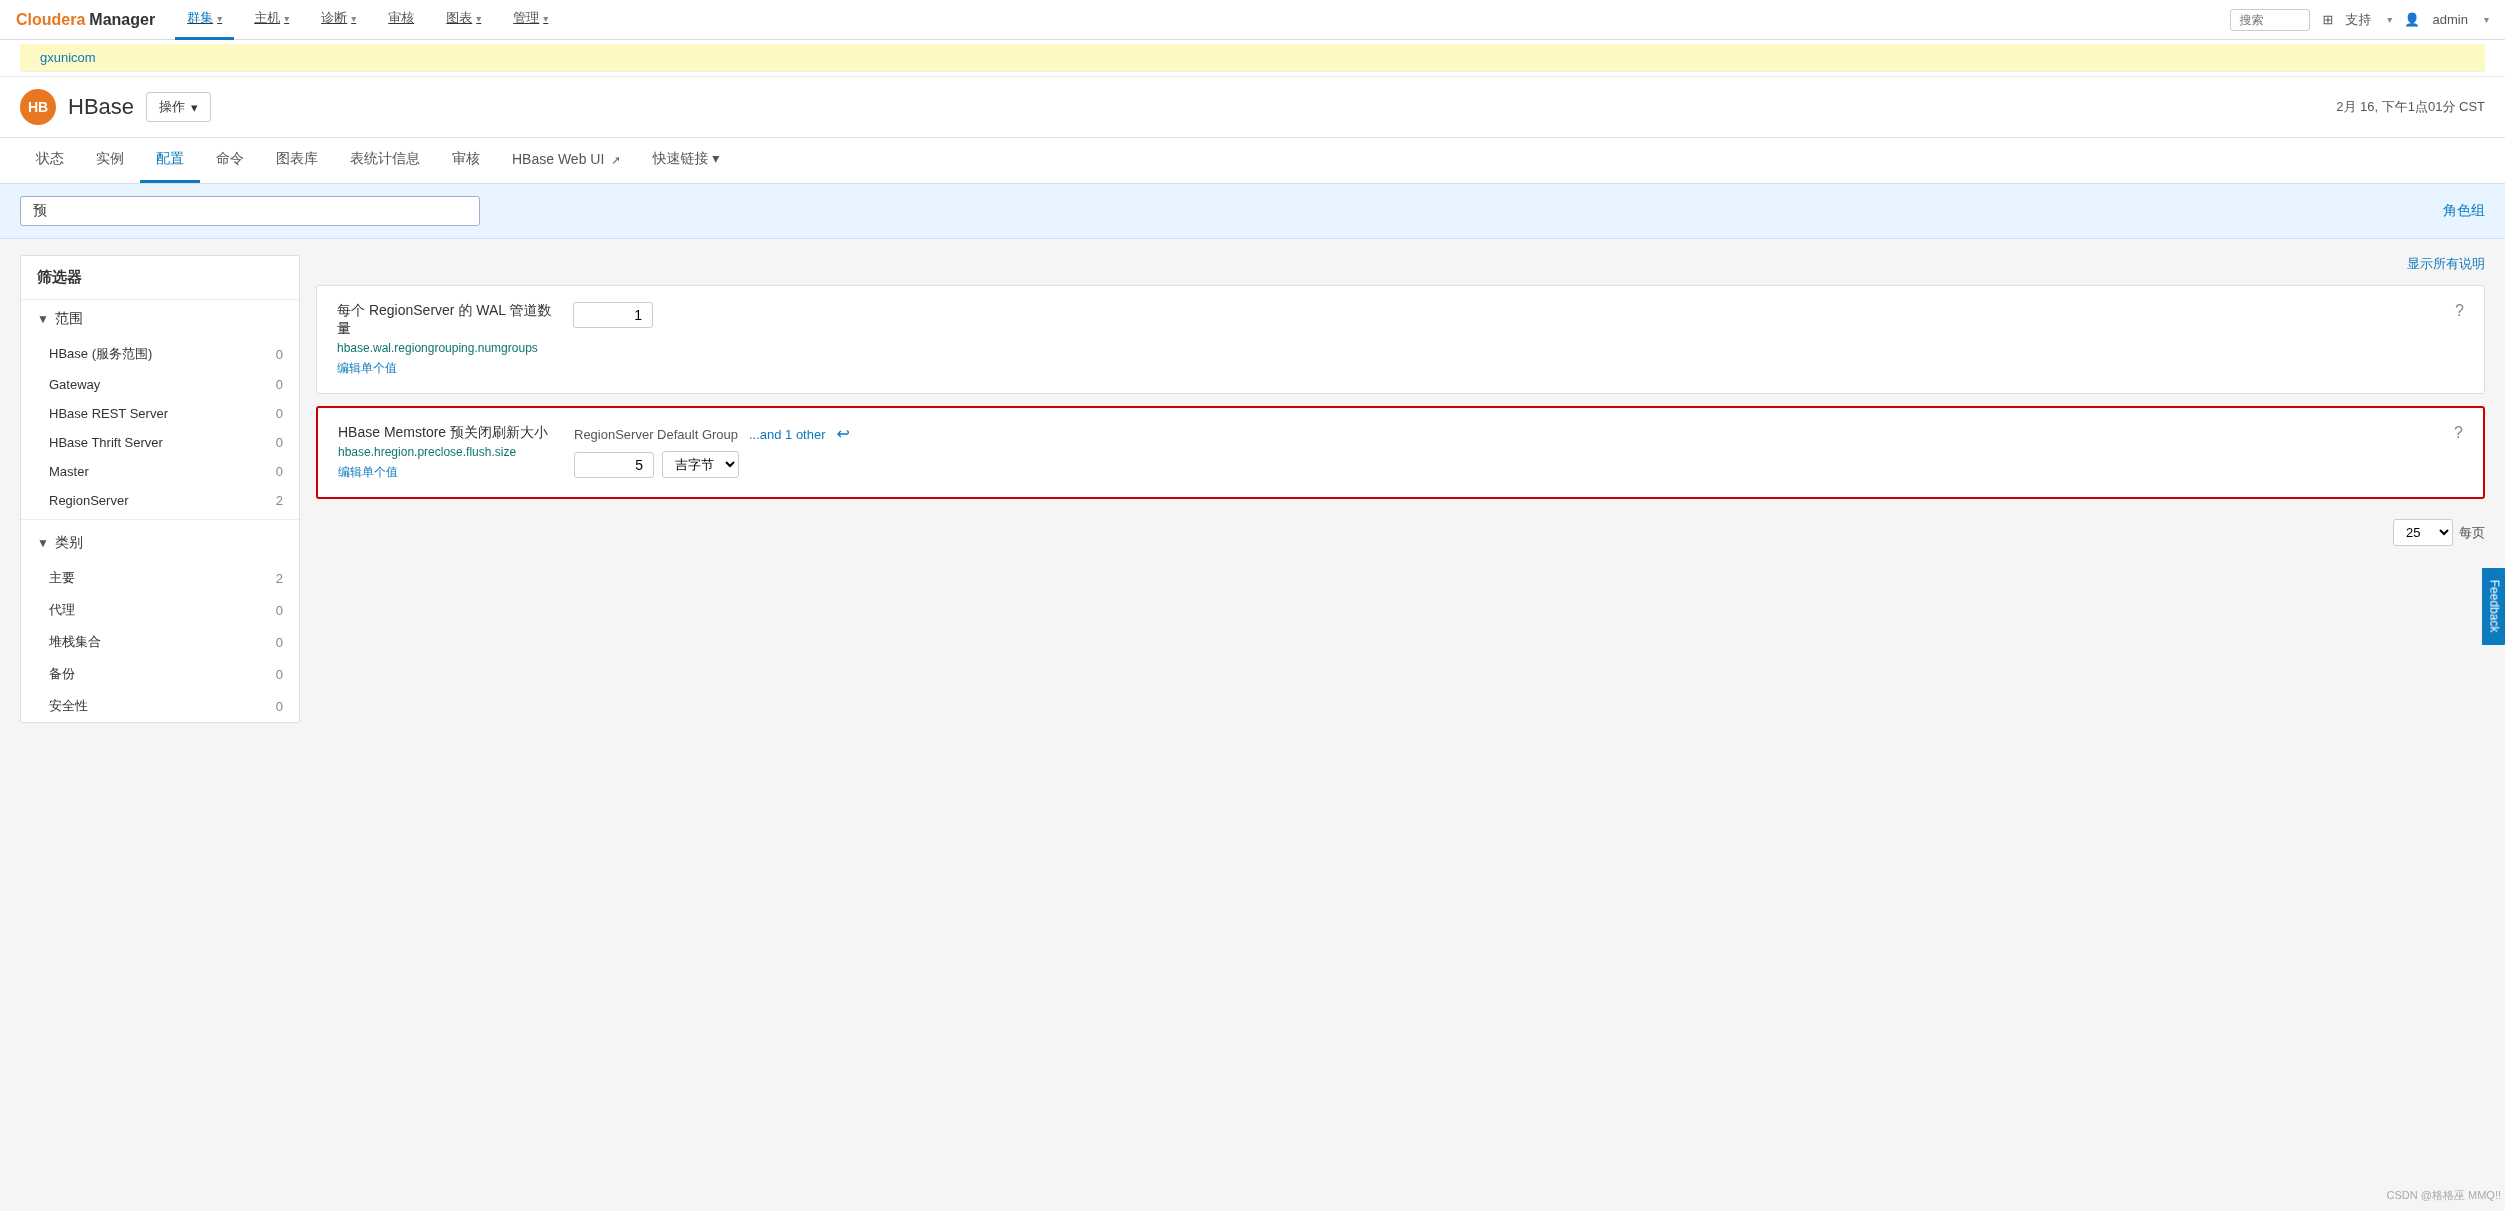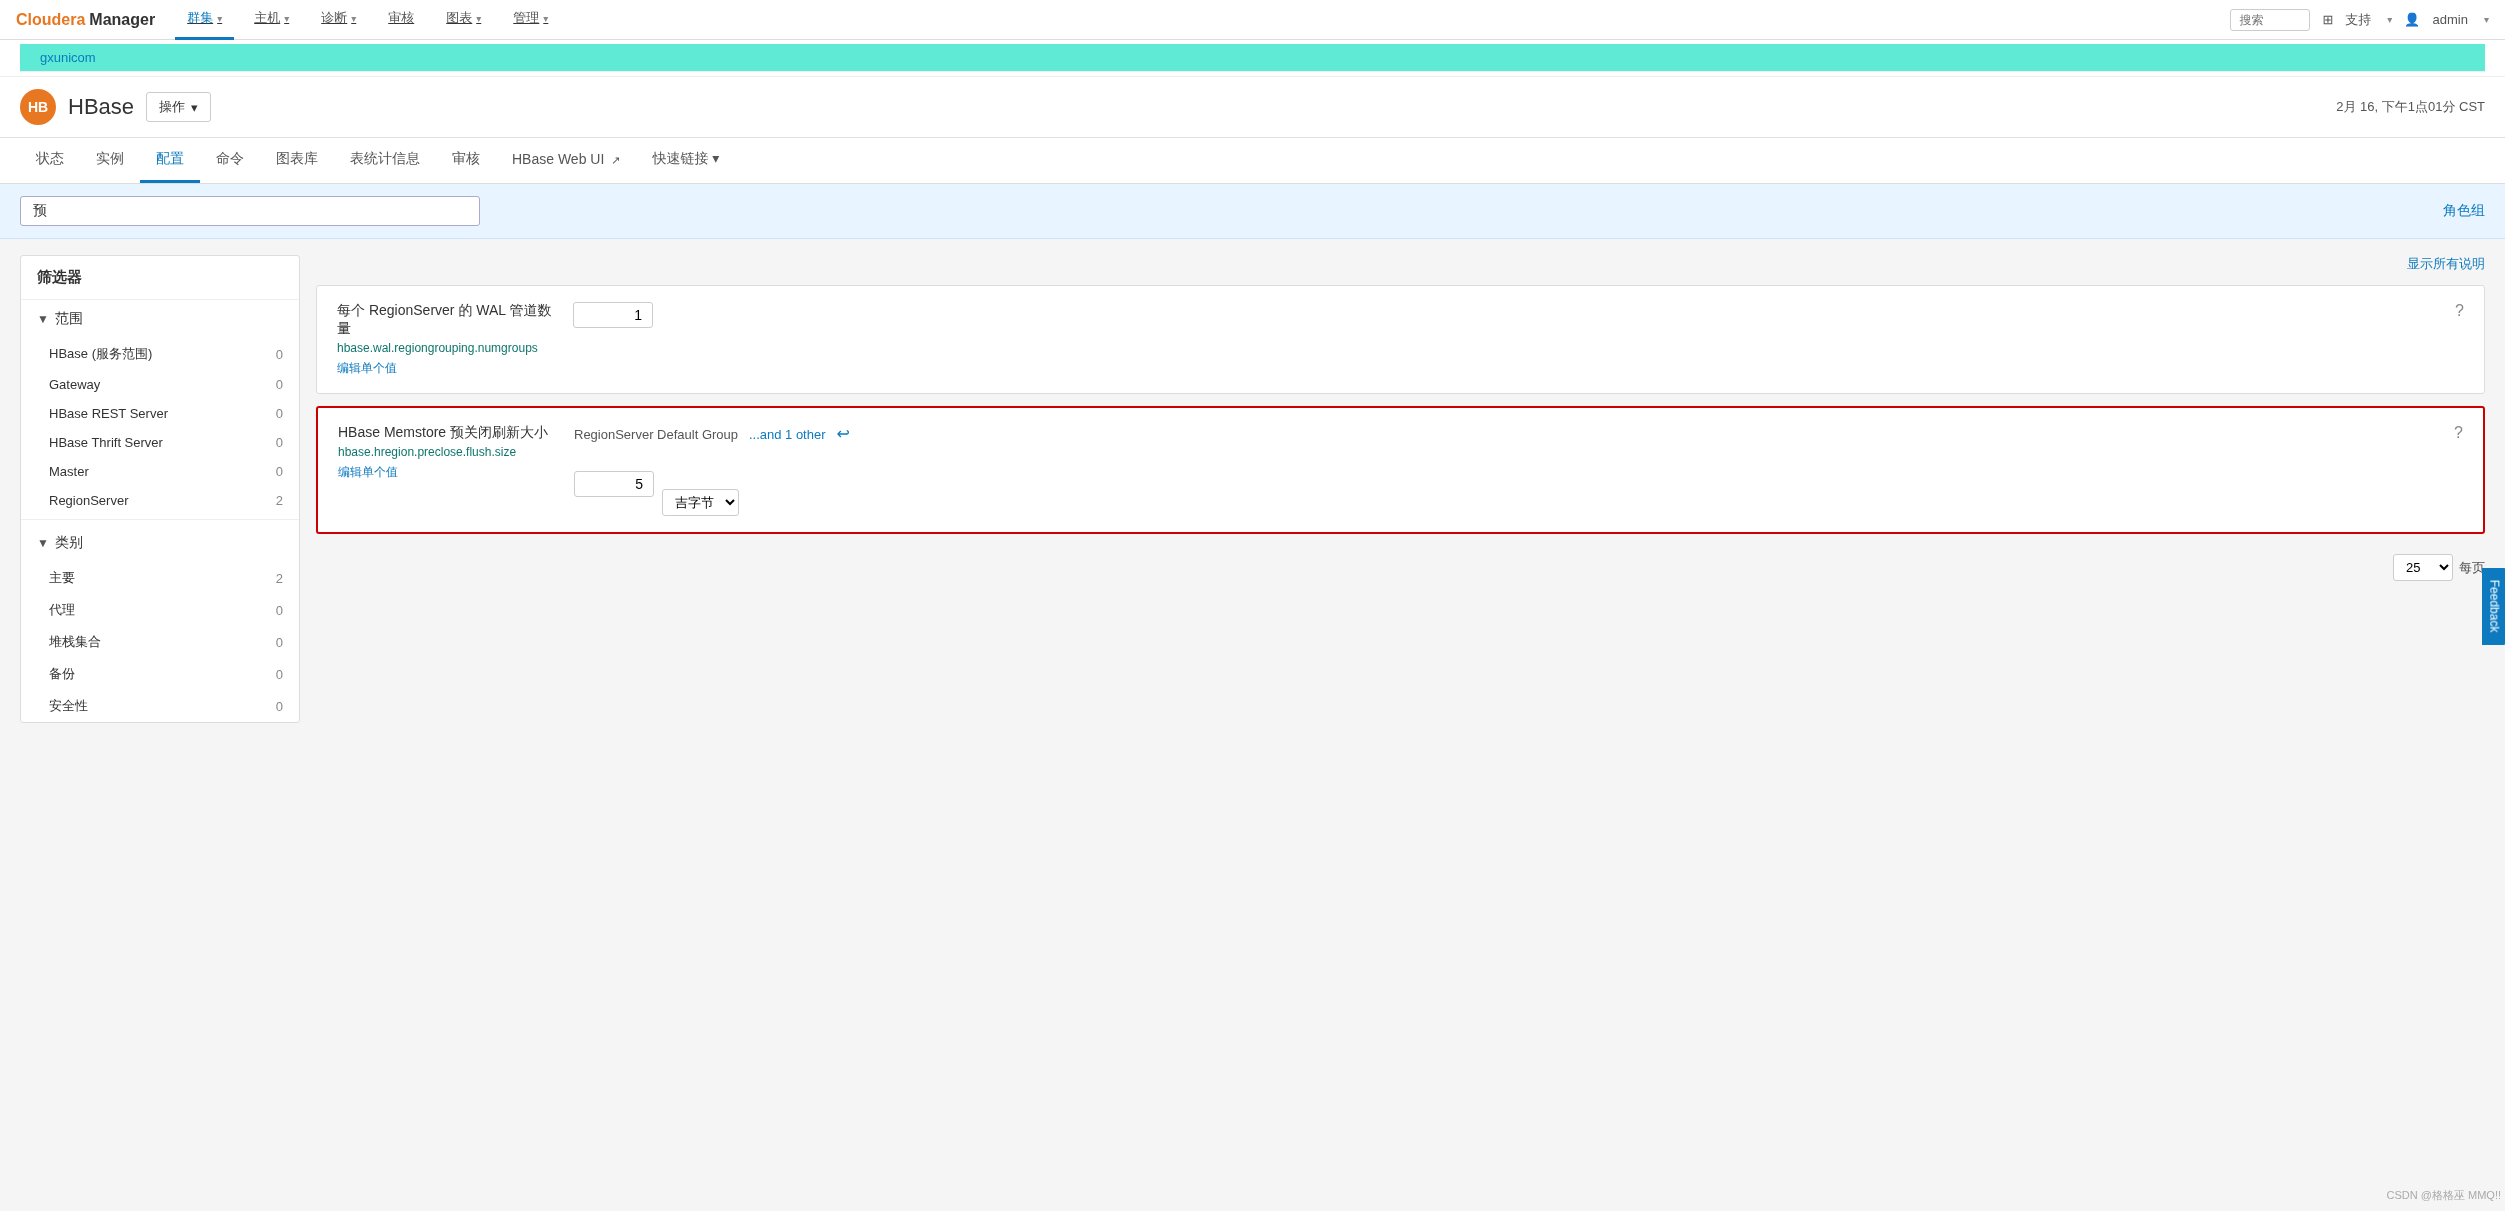--- a/index.html
+++ b/index.html
@@ -136,21 +136,21 @@
       border-bottom: 3px solid #0d7abf;
     }
     .tab-item .ext-link { font-size: 11px; margin-left: 3px; }
 
     
     .cluster-link {
       font-size: 13px;
       color: #0d7abf;
       padding: 6px 20px;
       display: block;
-      background: #5eead4;
+      background: #fef9c3;
       border-bottom: 1px solid #eee;
       text-decoration: none;
     }
 
     
     .search-bar-container {
       background: #e8f4ff;
       padding: 12px 20px;
       display: flex;
       align-items: center;
@@ -306,21 +306,20 @@
       width: 80px;
       text-align: right;
     }
     .config-unit-select {
       border: 1px solid #ccc;
       border-radius: 3px;
       padding: 4px 8px;
       font-size: 13px;
       background: #fff;
       cursor: pointer;
-      margin-top: 38px;
     }
     .config-item-help {
       margin-left: auto;
       color: #888;
       font-size: 16px;
       cursor: pointer;
     }
     .revert-icon {
       color: #0d7abf;
       font-size: 16px;

